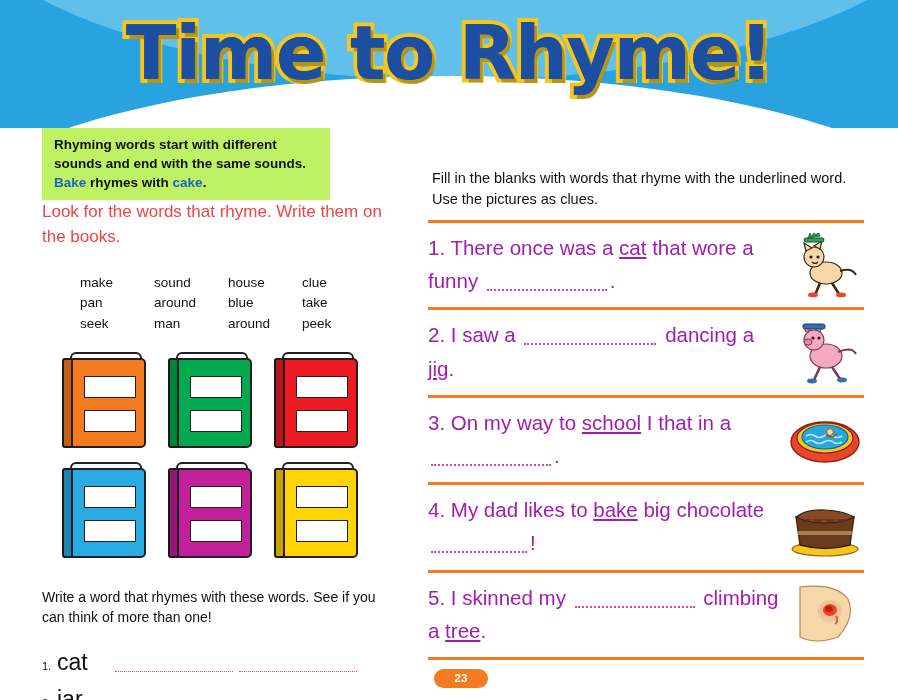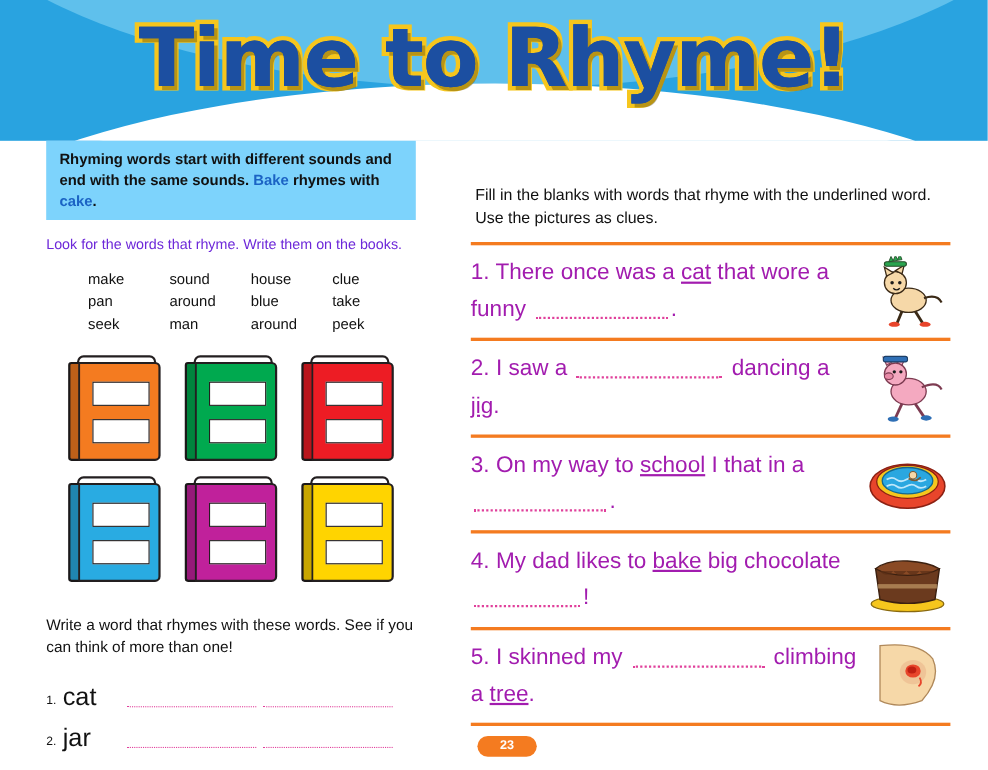--- a/index.html
+++ b/index.html
@@ -74,39 +74,38 @@
     white-space: nowrap;
   }
 
   
   .left-col {
     position: absolute;
     left: 42px; top: 128px;
     width: 352px;
   }
   .note-box {
-    background: #7dd3fc;
+    background: #bef264;
     padding: 7px 8px 8px 12px;
     font-size: 13.5px;
     font-weight: bold;
     line-height: 1.42;
     color: #111;
-    width: 336px;
+    width: 288px;
   }
   .note-box .blue { color: #1b63c4; }
 
   .instr {
-    margin-top: 13px;
-    font-size: 13px;
+    font-size: 17px;
     line-height: 1.42;
-    color: #6d28d9;
+    color: #ef4444;
   }
 
   .word-cols {
-    margin-top: 12px;
+    margin-top: 24px;
     display: flex;
     gap: 0;
     padding-left: 38px;
   }
   .word-col {
     width: 74px;
     font-size: 13.5px;
     line-height: 1.52;
     color: #111;
   }

